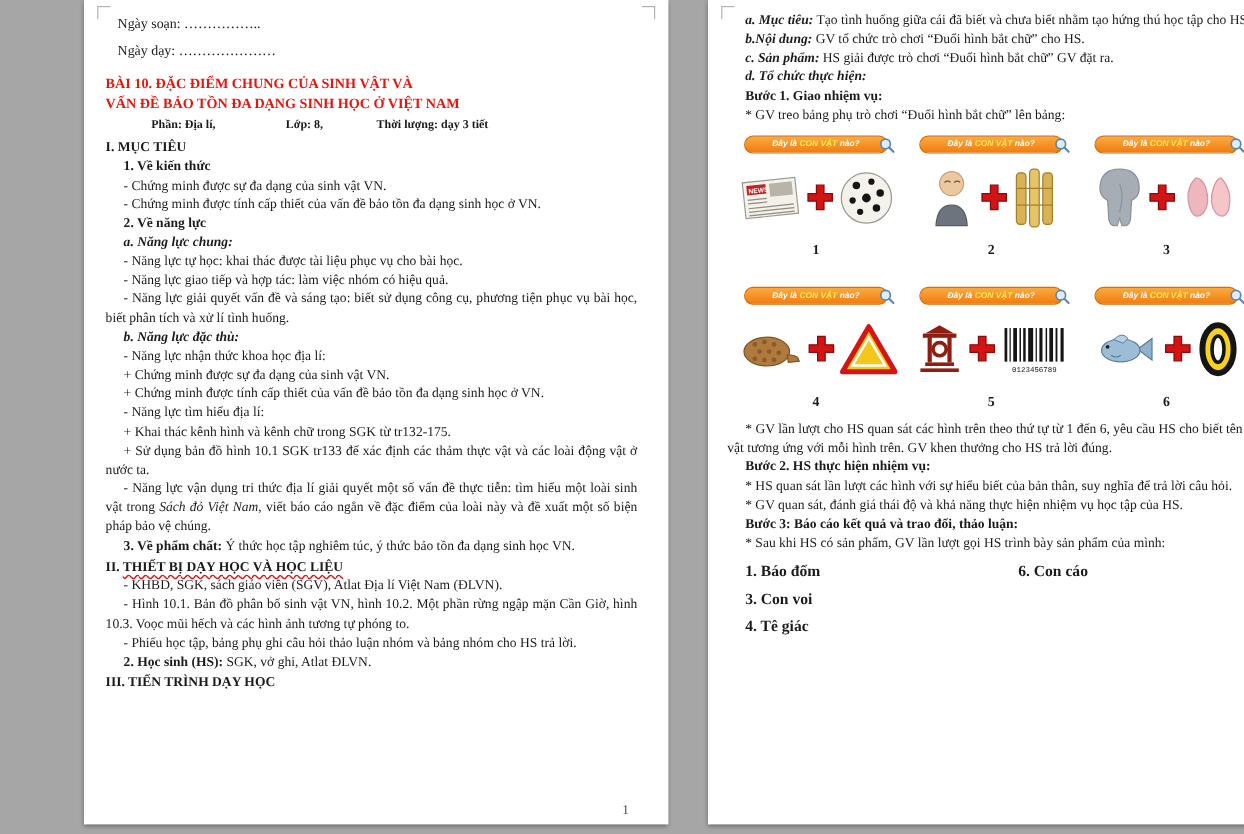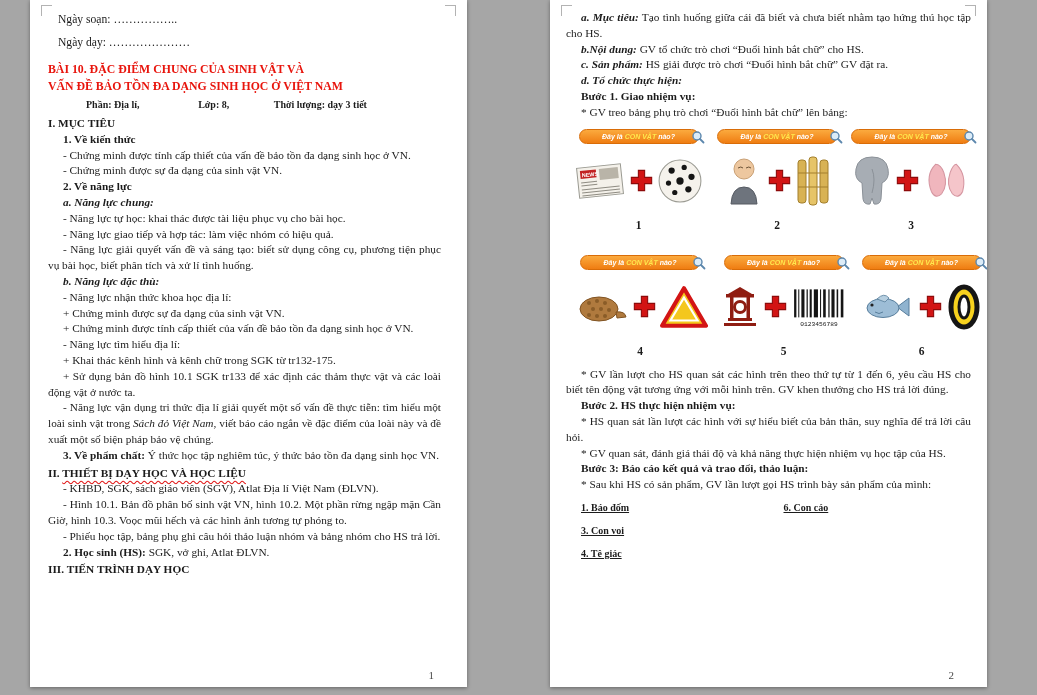--- a/index.html
+++ b/index.html
@@ -1,19 +1,19 @@
 <!DOCTYPE html>
 <html><head>
 <meta charset="utf-8">
 <style>
   * { margin:0; padding:0; box-sizing:border-box; }
   html,body { width:1037px; height:695px; }
   body { background:#a6a6a6; font-family:"Liberation Serif", serif; color:#1b1b1b; overflow:hidden; }
   .canvas { position:relative; width:1037px; height:695px; }
-  .page { position:absolute; top:0; height:687px; width:437px; background:#fff; box-shadow:0 1px 4px rgba(0,0,0,.4); overflow:hidden; }
+  .page { position:absolute; top:0; height:687px; width:487px; background:#fff; box-shadow:0 1px 4px rgba(0,0,0,.4); overflow:hidden;margin-left:40px; }
   .page-left { left:30px; }
   .page-right { left:550px; }
   .content { padding:8px 26px 0 18px; }
   .page-right .content { padding:10px 16px 0 16px; }
 
   .crop { position:absolute; width:11px; height:11px; border-color:#b3b3b3; }
   .crop.tl { top:5px; left:11px; border-left:1px solid #b3b3b3; border-top:1px solid #b3b3b3; }
   .crop.tr { top:5px; right:11px; border-right:1px solid #b3b3b3; border-top:1px solid #b3b3b3; }
 
   .para { font-size:11.3px; line-height:15.8px; text-align:justify; }
@@ -49,21 +49,21 @@
   .mag svg { width:14px; height:14px; }
   .imgs { height:66px; display:flex; align-items:center; justify-content:center; gap:3px; margin-top:4px; }
   .pic { display:flex; align-items:center; justify-content:center; }
   .pic svg { display:block; }
   .plus { display:flex; align-items:center; }
   .plus svg { width:25px; height:25px; }
   .cnum { text-align:center; font-weight:bold; font-size:11.5px; margin-top:5px; }
 
   .answers { display:flex; margin-top:3px; }
   .acol { width:228px; }
-  .acol p { font-weight:bold; font-size:10px; line-height:23px; text-indent:15px;text-decoration:underline; }
+  .acol p { font-weight:bold; font-size:13px; line-height:23px; text-indent:15px; }
 
   .mt2 { margin-top:2px; }
 </style>
 </head>
 <body>
 
 <div class="canvas">
 
   <div class="page page-left">
     <span class="crop tl"></span>
@@ -78,22 +78,22 @@
       </div>
 
       <p class="meta">
         <span>Phần: Địa lí,</span>
         <span>Lớp: 8,</span>
         <span>Thời lượng: dạy 3 tiết</span>
       </p>
 
       <p class="para b mt2">I. MỤC TIÊU</p>
       <p class="para b ti">1. Về kiến thức</p>
+      <p class="para ti">- Chứng minh được sự đa dạng của sinh vật VN.</p>
       <p class="para ti">- Chứng minh được tính cấp thiết của vấn đề bảo tồn đa dạng sinh học ở VN.</p>
-      <p class="para ti">- Chứng minh được sự đa dạng của sinh vật VN.</p>
 
       <p class="para b ti">2. Về năng lực</p>
       <p class="para bi ti">a. Năng lực chung:</p>
       <p class="para ti">- Năng lực tự học: khai thác được tài liệu phục vụ cho bài học.</p>
       <p class="para ti">- Năng lực giao tiếp và hợp tác: làm việc nhóm có hiệu quả.</p>
       <p class="para ti">- Năng lực giải quyết vấn đề và sáng tạo: biết sử dụng công cụ, phương tiện phục vụ bài học, biết phân tích và xử lí tình huống.</p>
 
       <p class="para bi ti">b. Năng lực đặc thù:</p>
       <p class="para ti">- Năng lực nhận thức khoa học địa lí:</p>
       <p class="para ti">+ Chứng minh được sự đa dạng của sinh vật VN.</p>

